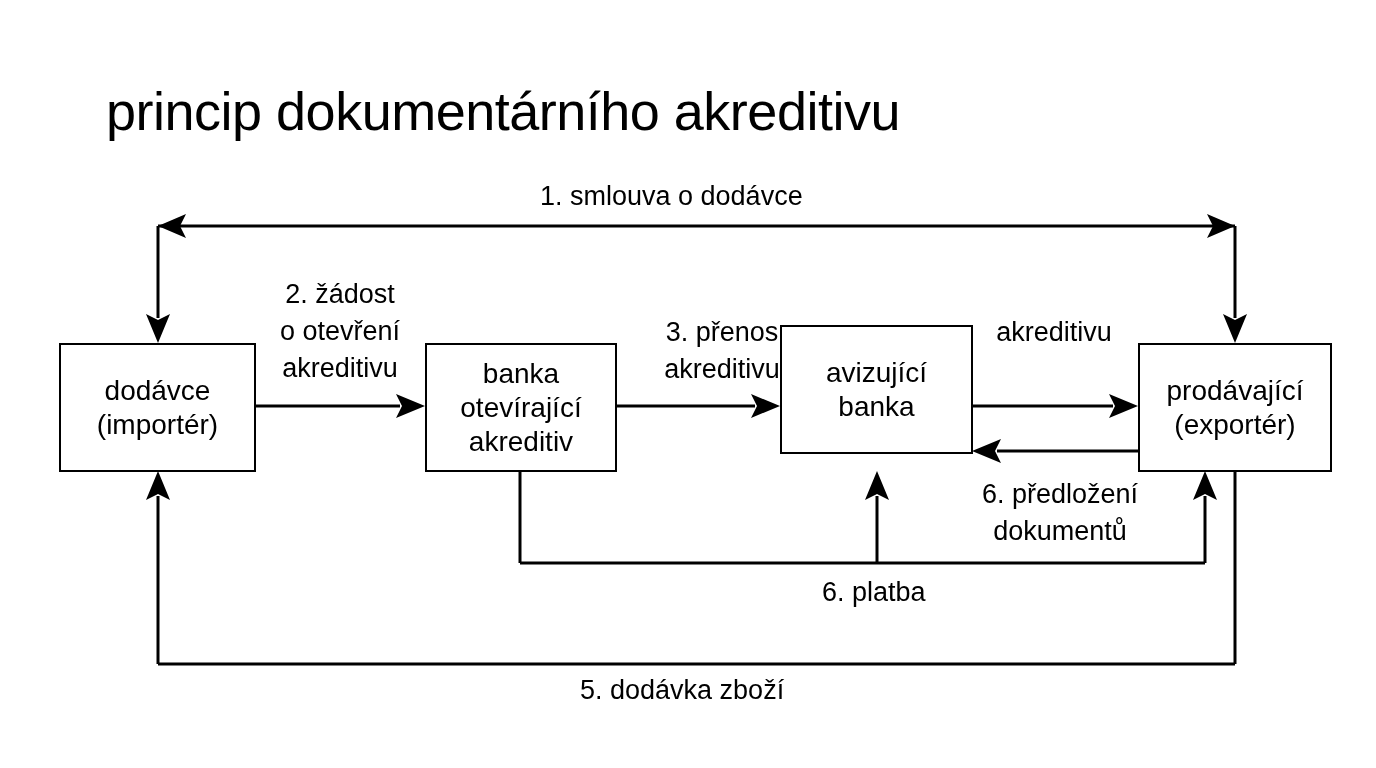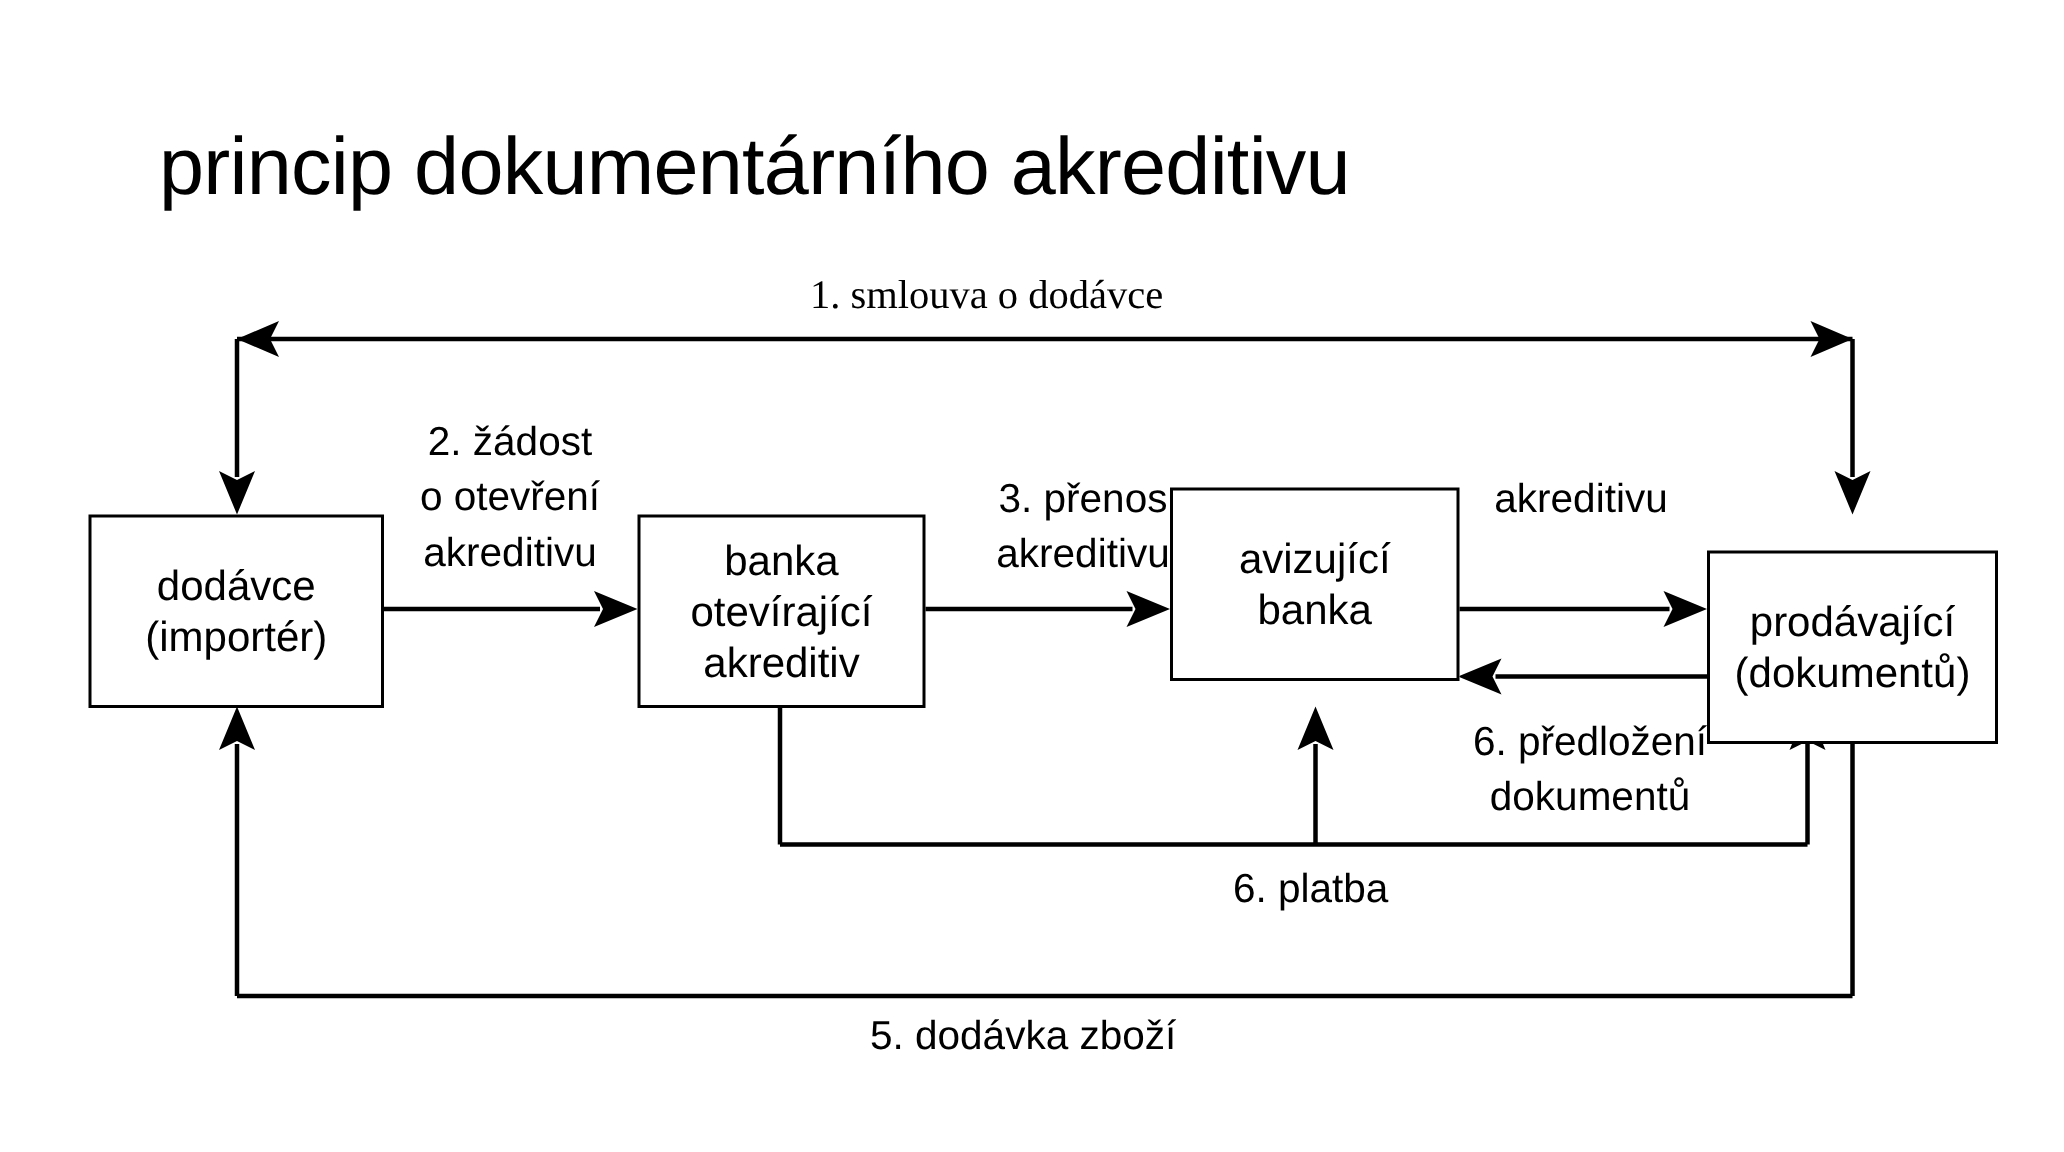--- a/index.html
+++ b/index.html
@@ -67,26 +67,26 @@
 </div>
 <div class="box" style="left:425px;top:343px;width:192px;height:129px;">
   <span>banka</span>
   <span>otevírající</span>
   <span>akreditiv</span>
 </div>
 <div class="box" style="left:780px;top:325px;width:193px;height:129px;align-items:center;">
   <span>avizující</span>
   <span>banka</span>
 </div>
-<div class="box" style="left:1138px;top:343px;width:194px;height:129px;margin-top:24px;">
+<div class="box" style="left:1138px;top:343px;width:194px;height:129px;">
   <span>prodávající</span>
-  <span>(dokumentů)</span>
+  <span>(exportér)</span>
 </div>
 
-<div class="label" style="left:540px;top:178px;font-family:Liberation Serif, serif;">1. smlouva o dodávce</div>
+<div class="label" style="left:540px;top:178px;">1. smlouva o dodávce</div>
 
 <div class="label" style="left:262px;top:276px;width:156px;">
   <span>2. žádost</span>
   <span>o otevření</span>
   <span>akreditivu</span>
 </div>
 
 <div class="label" style="left:646px;top:314px;width:152px;">
   <span>3. přenos</span>
   <span>akreditivu</span>

